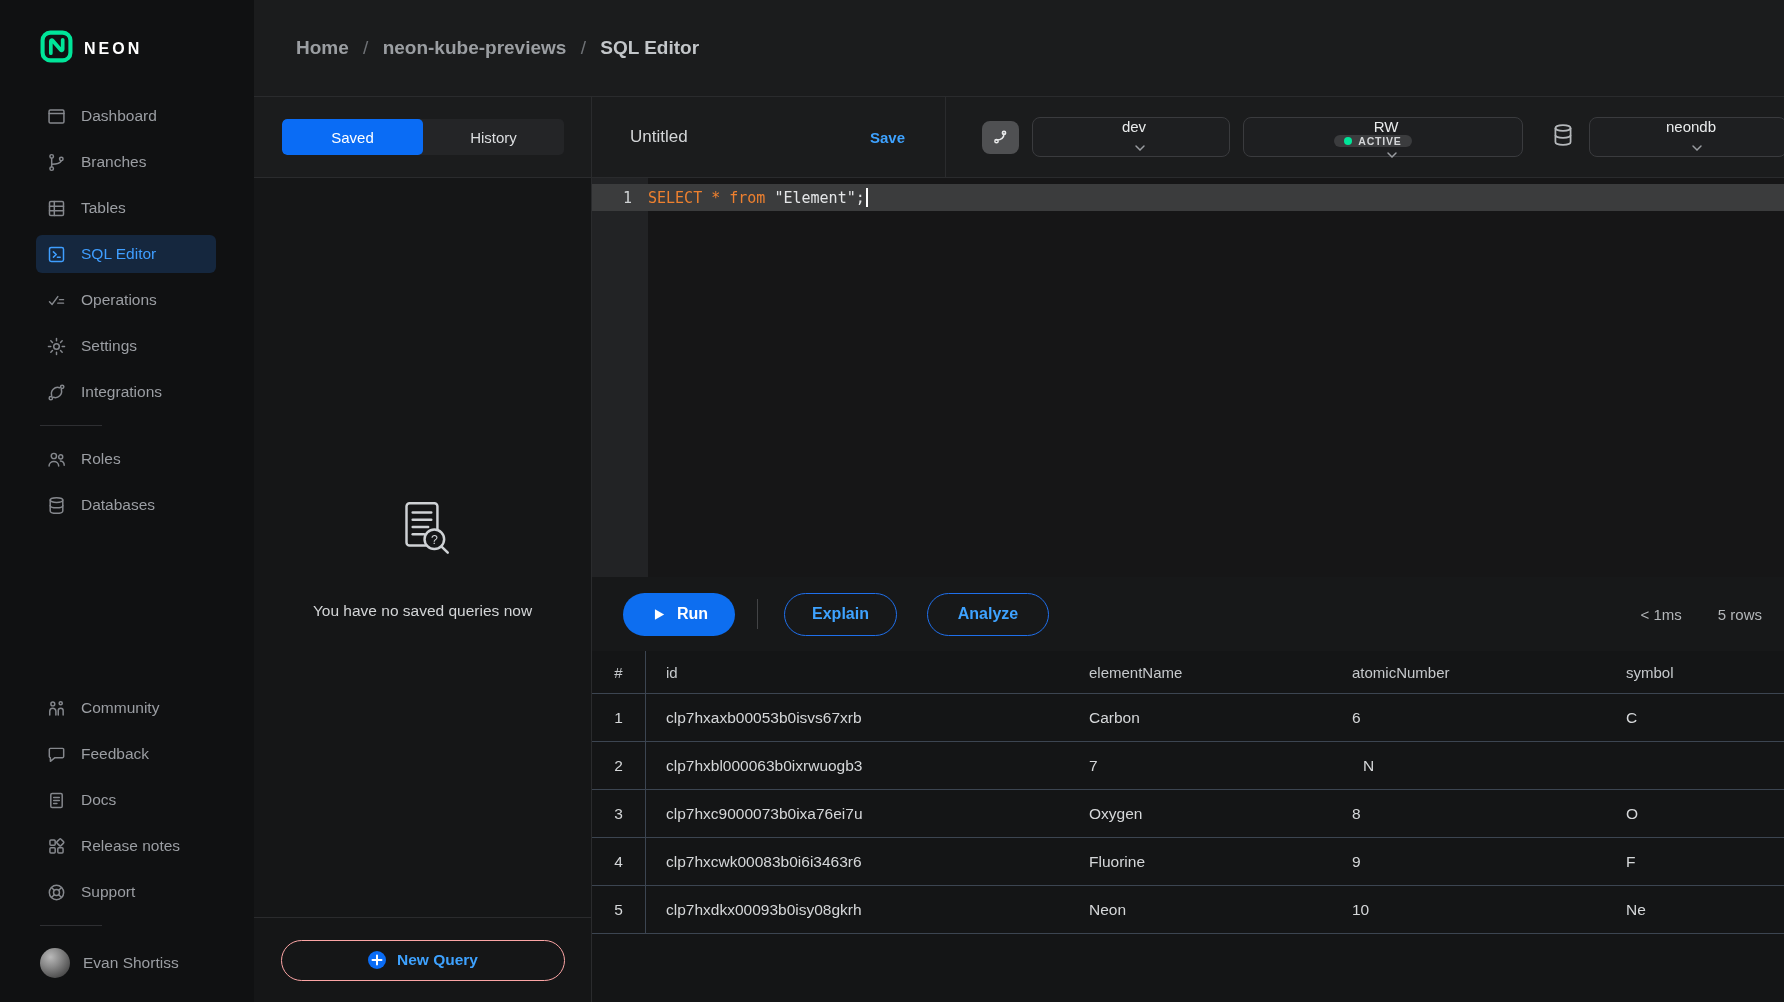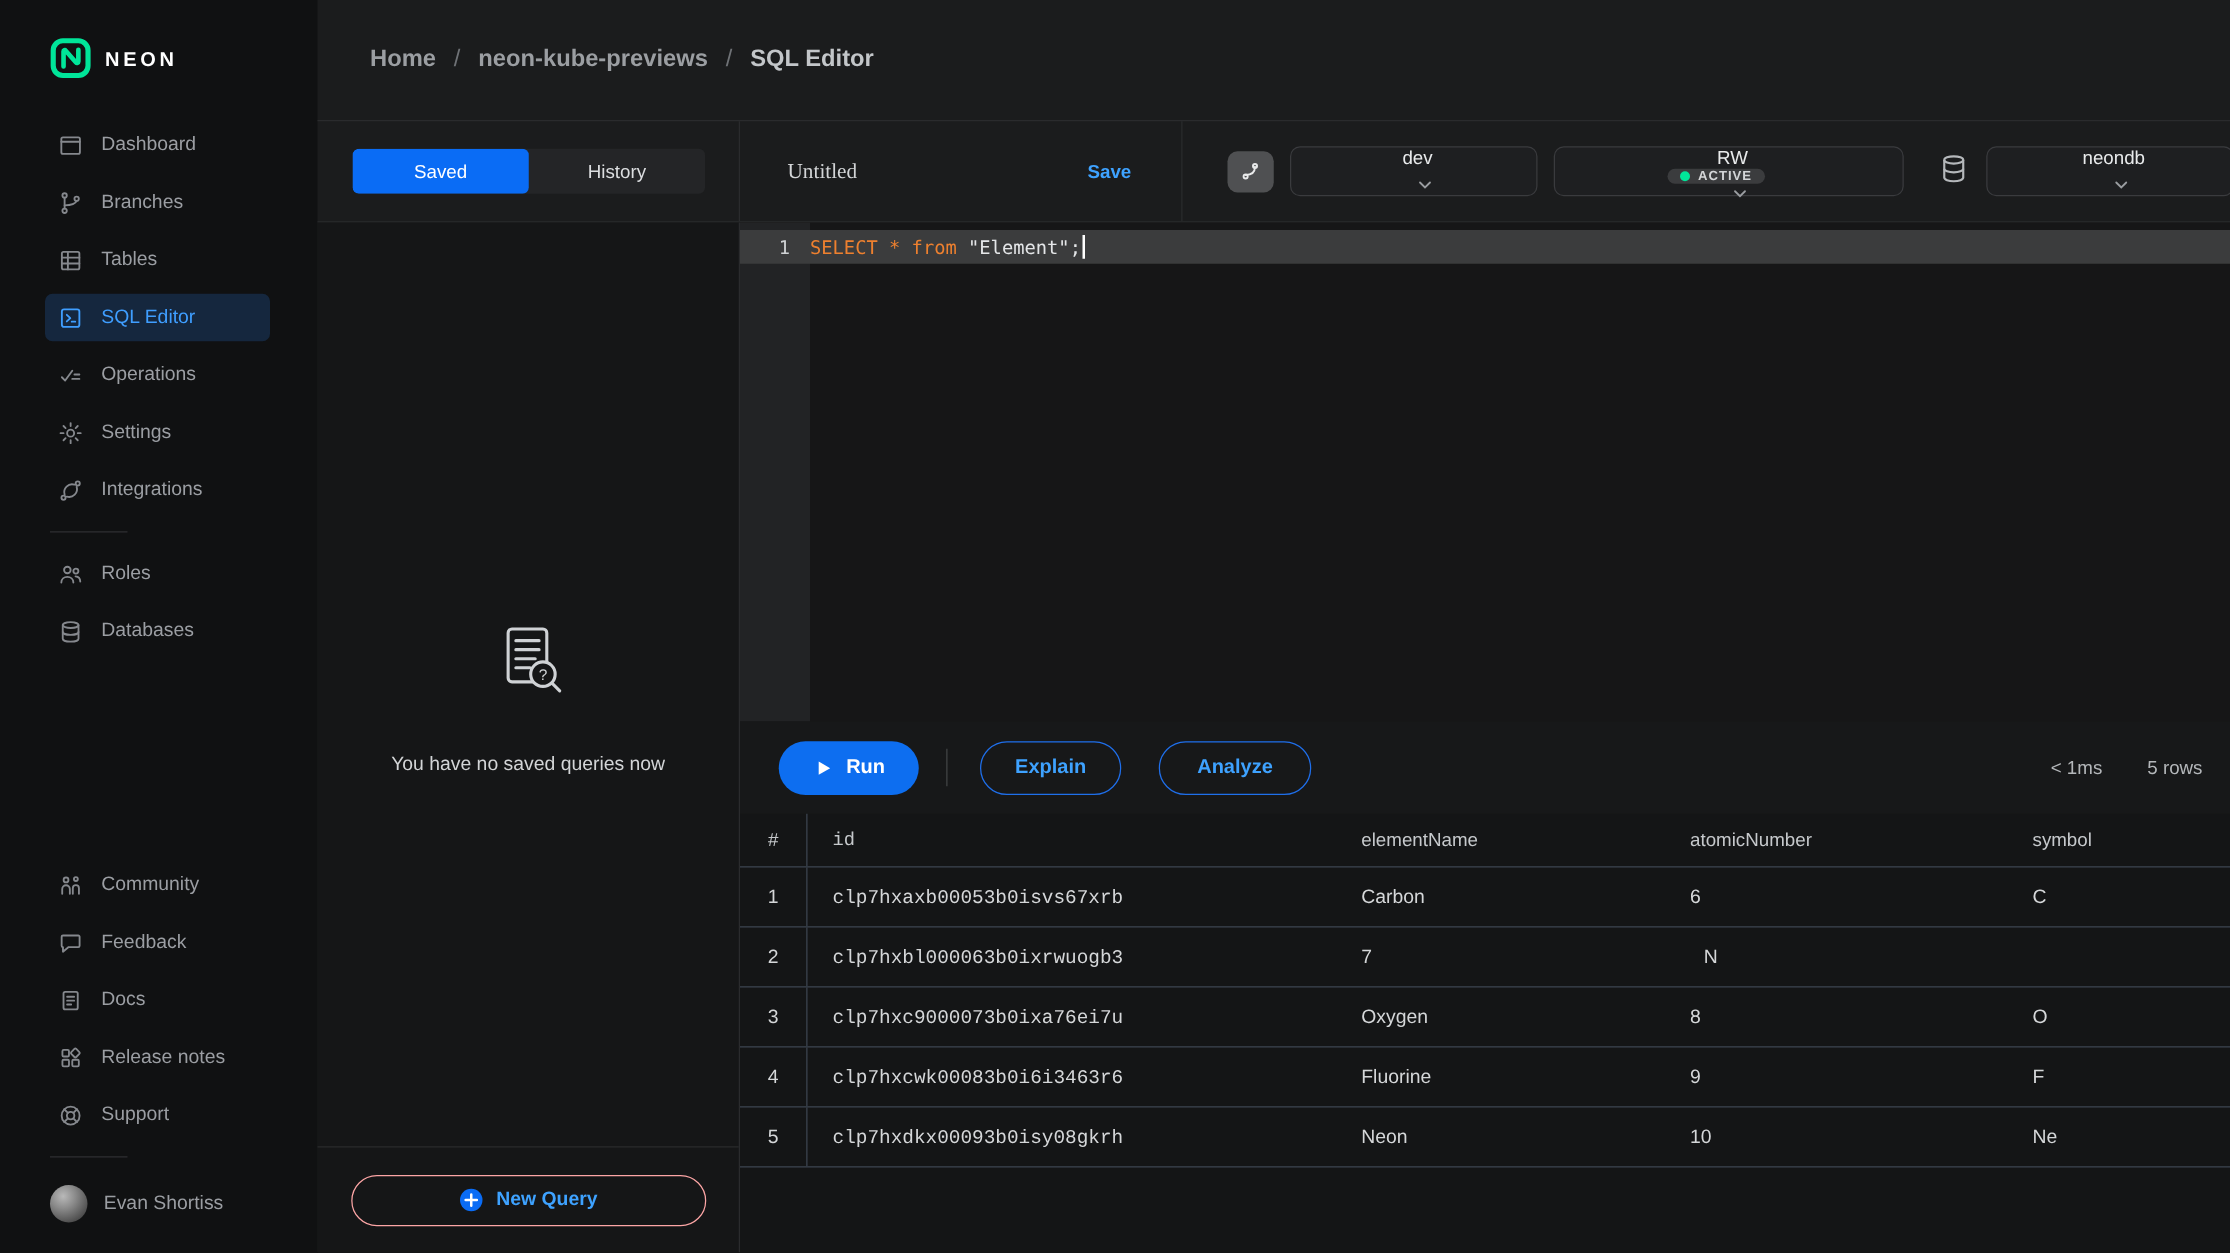--- a/index.html
+++ b/index.html
@@ -36,21 +36,21 @@
   
   .toolbar { height:81px; display:flex; border-bottom:1px solid #2a2b2d; }
   .toolbar-left { width:338px; flex-shrink:0; display:flex; align-items:center; padding-left:28px;
                   border-right:1px solid #2a2b2d; }
   .segment { display:flex; height:36px; background:#242527; border-radius:5px; overflow:hidden; }
   .seg-btn { width:141px; display:flex; align-items:center; justify-content:center; font-size:15px;
              color:#dcdee0; cursor:pointer; }
   .seg-btn.active { background:#0a6cf5; color:#ffffff; border-radius:5px; }
   .toolbar-mid { width:354px; flex-shrink:0; display:flex; align-items:center;
                  padding:0 40px 0 38px; border-right:1px solid #2a2b2d; }
-  .query-title { font-size:17px; color:#d3d5d7; flex:1;font-family:Liberation Serif, serif; }
+  .query-title { font-size:17px; color:#d3d5d7; flex:1; }
   .save-link { font-size:15px; font-weight:700; color:#3ea2ff; cursor:pointer; }
   .toolbar-right { flex:1; display:flex; align-items:center; padding:0 24px 0 36px; gap:13px; }
   .icon-box { width:37px; height:33px; border-radius:8px; background:#4f5052; display:flex;
               align-items:center; justify-content:center; color:#e9eaeb; flex-shrink:0; }
   .select { height:40px; background:#1e1f21; border:1px solid #3a3b3e; border-radius:8px;
             display:flex; align-items:center; padding:0 14px 0 20px; cursor:pointer;flex-direction:column; }
   .select .value { font-size:15px; color:#e9ebec; flex:1; }
   .sel-branch { width:198px; }
   .sel-endpoint { width:280px; margin-left:0; }
   .sel-db { width:198px; }
@@ -100,21 +100,21 @@
   .analyze-btn { width:122px; margin-left:30px; }
   .meta { margin-left:auto; display:flex; gap:36px; font-size:15px; color:#b4b7ba; }
 
   
   .results { flex:1; background:#141516; display:flex; flex-direction:column; }
   .tr { display:flex; align-items:stretch; border-bottom:1px solid #3c4551; }
   .tr.head { height:43px; }
   .tr.body-row { height:48px; }
   .td, .th { display:flex; align-items:center; font-size:15px; }
   .c-num   { width:54px;  justify-content:center; border-right:1px solid #3c4551; color:#c2c5c8; flex-shrink:0; }
-  .c-id    { width:423px; padding-left:20px; flex-shrink:0;font-family:Liberation Mono, monospace; }
+  .c-id    { width:423px; padding-left:20px; flex-shrink:0; }
   .c-name  { width:263px; padding-left:20px; flex-shrink:0; }
   .c-atom  { width:274px; padding-left:20px; flex-shrink:0; }
   .c-sym   { flex:1; padding-left:20px; }
   .th { color:#c6c9cc; }
   .td { color:#d5d7d9; font-size:15.5px; }
 </style>
 </head>
 <body>
 
 <div class="app">

